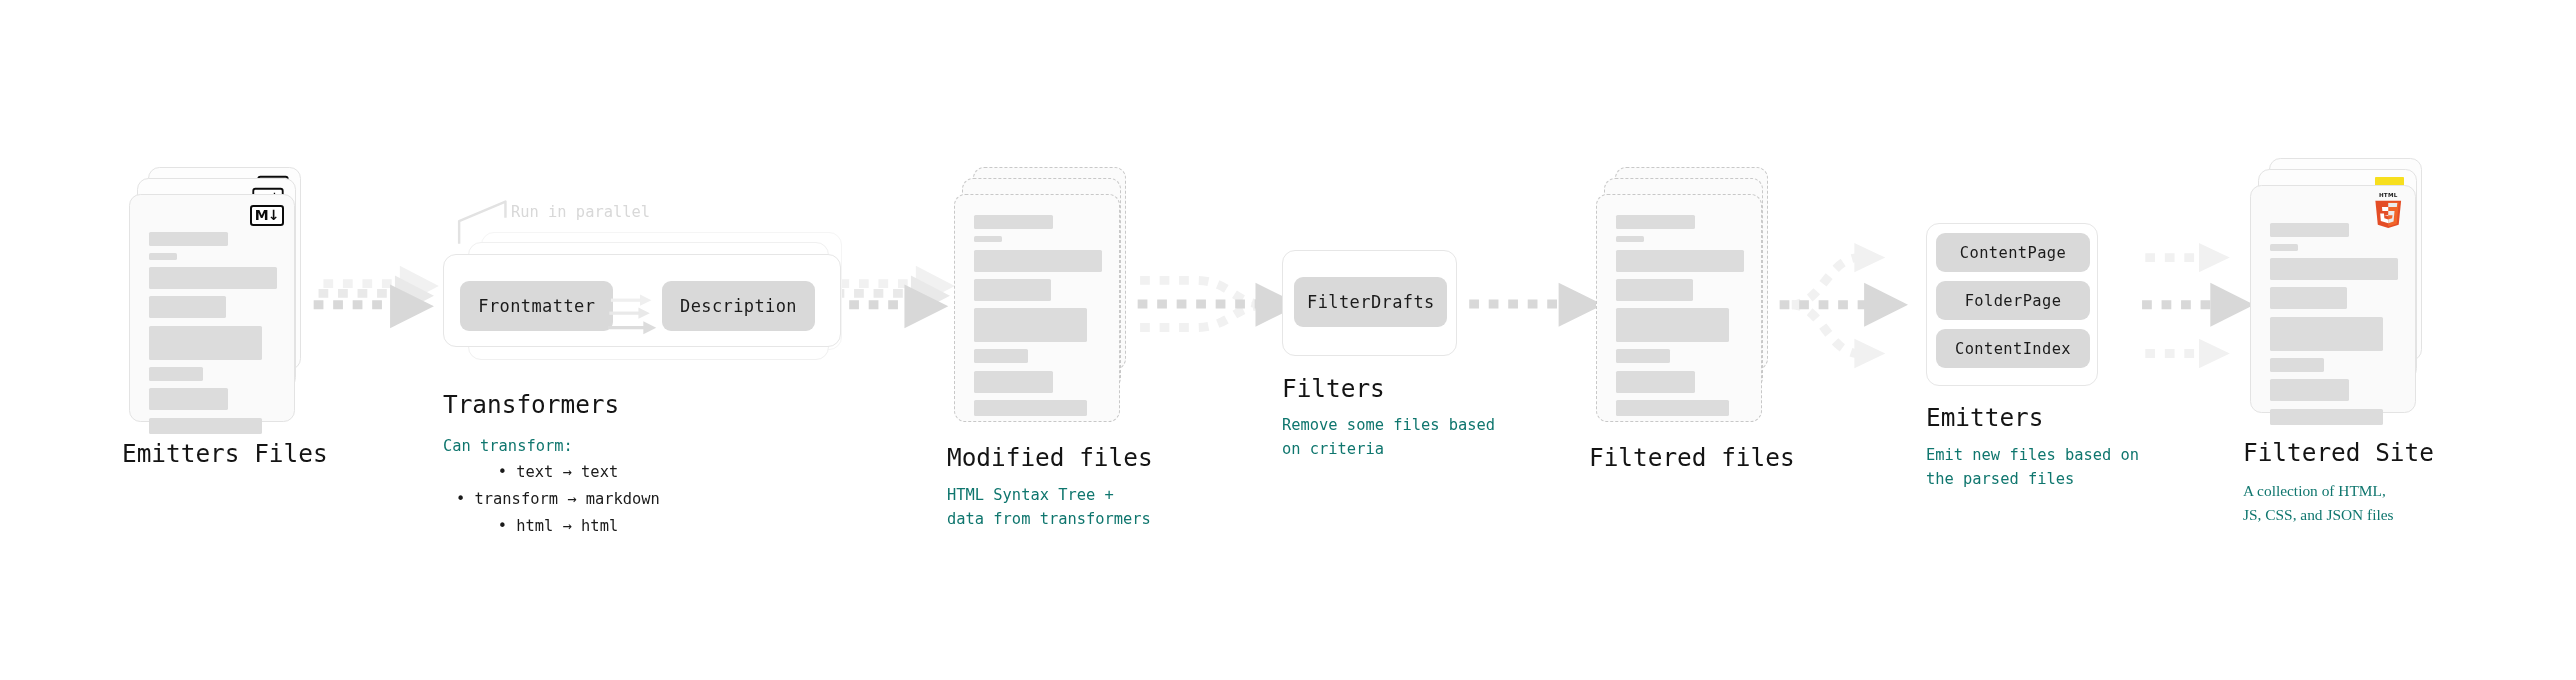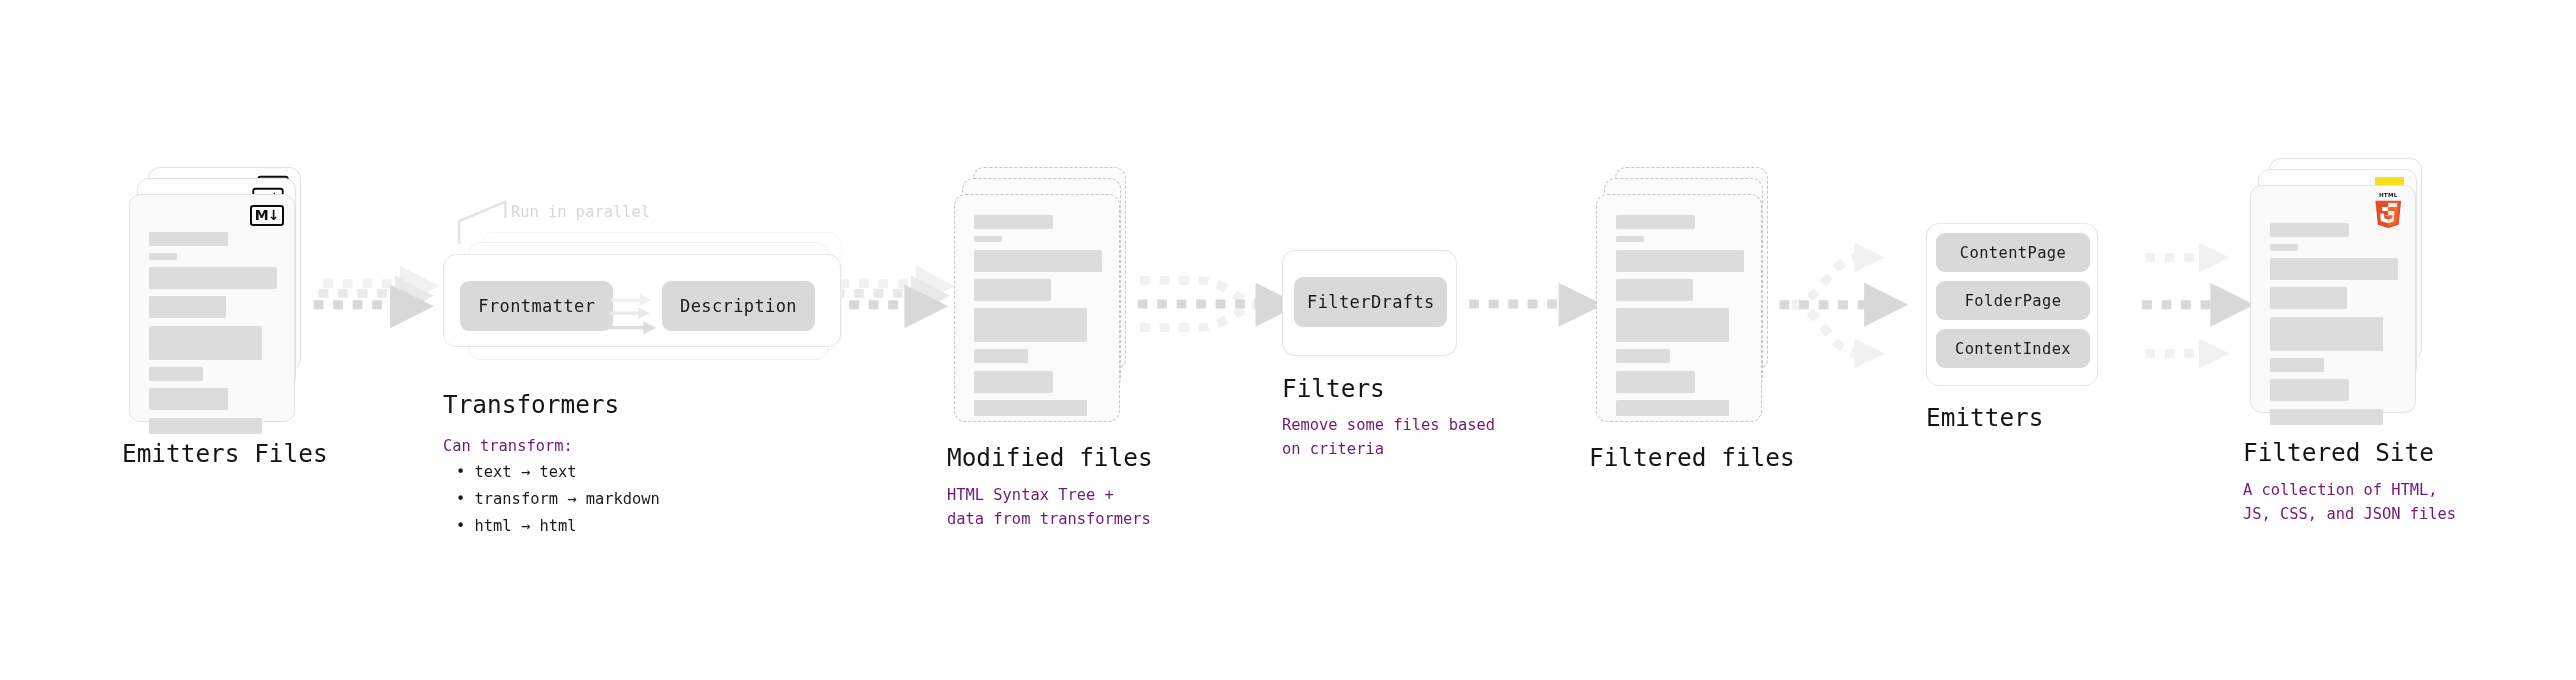--- a/index.html
+++ b/index.html
@@ -67,21 +67,21 @@
   .chip.c-fainter { background:#efefef; color:transparent; }
 
   
   .title {
     position:absolute;
     font-size:24.4px; color:#141414; letter-spacing:0px; white-space:nowrap;
     font-family:"DejaVu Sans Mono","Liberation Mono",monospace;
   }
   .sub {
     position:absolute;
-    font-size:15.4px; color:#701a75; line-height:1.55; white-space:pre;
+    font-size:15.4px; color:#0f766e; line-height:1.55; white-space:pre;
     font-family:"DejaVu Sans Mono","Liberation Mono",monospace;
   }
   .bullets { position:absolute; font-size:15.4px; color:#1b1b1b; line-height:1.75;
              font-family:"DejaVu Sans Mono","Liberation Mono",monospace; white-space:nowrap;}
   .bullets .b { padding-left:13px; }
 
   .parallel-label {
     position:absolute; font-size:15.4px; color:#d8d8d8; white-space:nowrap;
     font-family:"DejaVu Sans Mono","Liberation Mono",monospace;
   }
@@ -216,21 +216,21 @@
         <polygon points="40,29 54,36 40,43" fill="#e9e9e9"></polygon>
         <line x1="2" y1="54" x2="48" y2="54" stroke="#dcdcdc" stroke-width="4"></line>
         <polygon points="46,46 62,54 46,62" fill="#dcdcdc"></polygon>
       </g>
     </svg>
 
     <div class="title" style="left:0px; top:195px;">Transformers</div>
 
     <div class="sub" style="left:0px; top:240px;">Can transform:</div>
 
-    <div class="bullets" style="left:0px; top:264px;">
+    <div class="bullets" style="left:0px; top:264px;text-align:center;">
       <div class="b">
         •&nbsp;<span>text → text</span>
       </div>
       <div class="b">
         •&nbsp;<span>transform → markdown</span>
       </div>
       <div class="b">
         •&nbsp;<span>html → html</span>
       </div>
     </div>
@@ -287,20 +287,22 @@
     <div class="title" style="left:0px; top:276px;">Filtered files</div>
   </div>
 
   <div class="stage" style="left:1926px; top:223px; width:276px; height:260px;">
     <div class="group" style="left:0px; top:0px; width:172px; height:163px;">
       <div class="chip" style="left:9px; top:9px; width:154px; height:39px; font-size:15.4px;">ContentPage</div>
       <div class="chip" style="left:9px; top:57px; width:154px; height:39px; font-size:15.4px;">FolderPage</div>
       <div class="chip" style="left:9px; top:105px; width:154px; height:39px; font-size:15.4px;">ContentIndex</div>
     </div>
     <div class="title" style="left:0px; top:180px;">Emitters</div>
+    <div class="sub" style="left:0px; top:221px;">Emit new files based on
+the parsed files</div>
   </div>
 
   <div class="stage" style="left:2243px; top:158px; width:276px; height:341px;">
     <div class="doc-stack">
       <div class="doc ghost" style="left:26px; top:0px; width:153px; height:203px;">
         <div class="css3" style="right:13px; top:7.3px;">
           <svg viewBox="0 0 26 12" width="21" height="9.8">
             <text x="13" y="7" font-size="6" font-family="DejaVu Sans, sans-serif" font-weight="bold" fill="#1b1b1b" text-anchor="middle">CSS</text>
             <rect x="1" y="8.5" width="24" height="2.6" fill="#1572b6"></rect>
           </svg>
@@ -325,18 +327,18 @@
           <div class="ln" style="width:100%; height:22px; margin-top:7.3px;"></div>
           <div class="ln" style="width:60%; height:22px;"></div>
           <div class="ln" style="width:88%; height:34px;"></div>
           <div class="ln" style="width:42%; height:14px;"></div>
           <div class="ln" style="width:62%; height:22px;"></div>
           <div class="ln" style="width:88%; height:16.3px;"></div>
         </div>
       </div>
     </div>
     <div class="title" style="left:0px; top:280px;">Filtered Site</div>
-    <div class="sub" style="left:0px; top:321px;">A collection of HTML,
+    <div class="sub" style="left:0px; top:321px;font-family:Liberation Serif, serif;">A collection of HTML,
 JS, CSS, and JSON files</div>
   </div>
 
 </div>
 
 
 </body></html>

